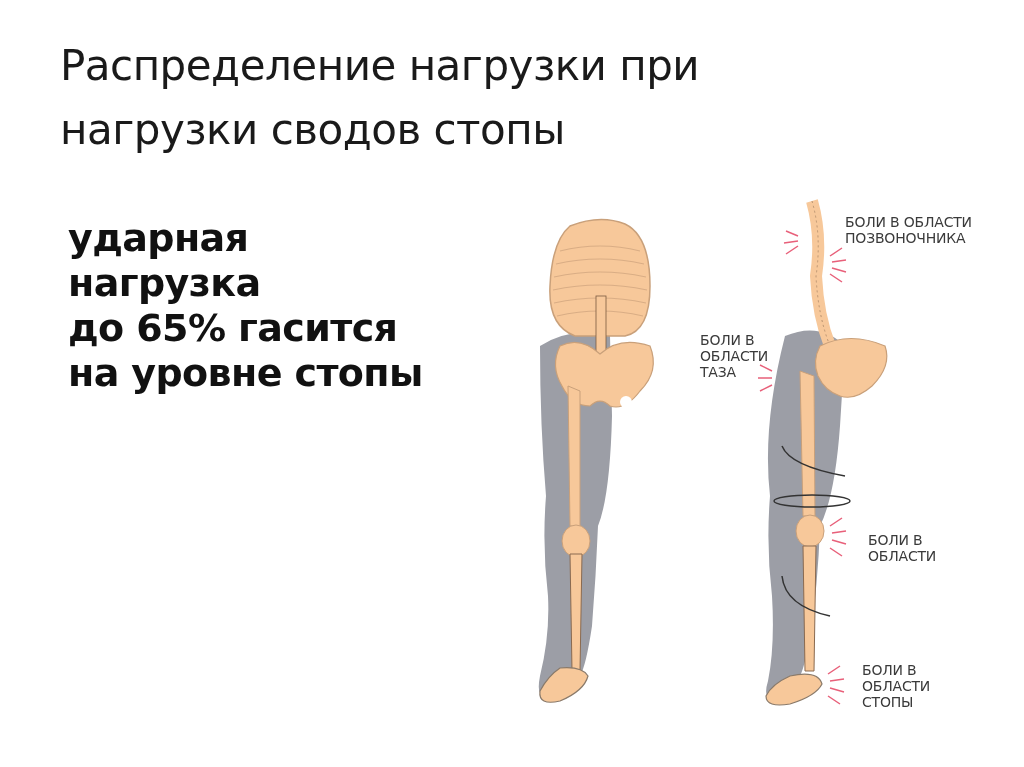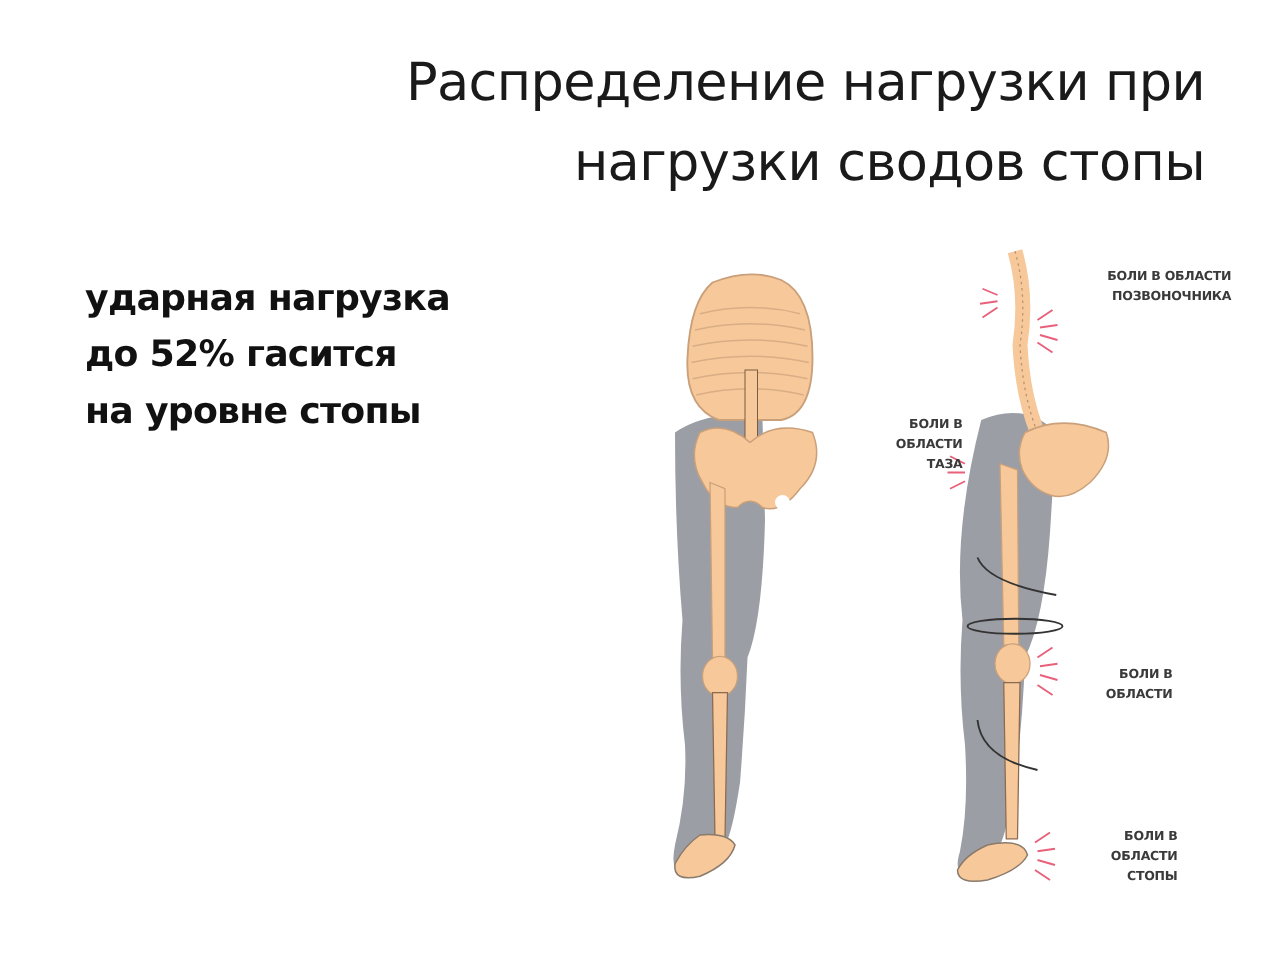--- a/index.html
+++ b/index.html
@@ -1,50 +1,50 @@
 <!DOCTYPE html>
 <html><head>
   <meta charset="utf-8">
   <style>
     html, body { margin: 0; padding: 0; background: #ffffff; }
     body { width: 1024px; height: 767px; position: relative; overflow: hidden; font-family: "DejaVu Sans", sans-serif; }
     .slide { position: absolute; left: 0; top: 0; width: 1024px; height: 767px; background: #ffffff; }
     .title {
       position: absolute; left: 60px; top: 34px; width: 904px;
-      text-align: right; color: #1a1a1a;
+      text-align: left; color: #1a1a1a;
       font-family: "DejaVu Sans", sans-serif; font-size: 42px; line-height: 64px;
       letter-spacing: -0.5px;
     }
     .title span { display: block; }
     .body-text {
       position: absolute; left: 68px; top: 216px; width: 380px;
       color: #111111; font-family: "DejaVu Sans", sans-serif;
-      font-weight: bold; font-size: 29px; line-height: 45px; letter-spacing: -0.6px;
+      font-weight: bold; font-size: 38px; line-height: 45px; letter-spacing: -0.6px;
     }
     .body-text span { display: block; }
     .figure { position: absolute; left: 500px; top: 196px; width: 520px; height: 560px; }
     .label {
       position: absolute; color: #3a3a3a; font-family: "DejaVu Sans", sans-serif;
-      font-weight: bold; font-size: 10px; line-height: 16px; text-align: right; letter-spacing: -0.2px;
+      font-weight: normal; font-size: 14px; line-height: 16px; text-align: left; letter-spacing: -0.2px;
     }
     .label span { display: block; }
     svg { position: absolute; left: 0; top: 0; }
   </style>
 </head>
 <body>
 
 <div class="slide">
   <div class="title">
     <span>Распределение нагрузки при</span>
     <span>нагрузки сводов стопы</span>
   </div>
 
   <div class="body-text">
     <span>ударная нагрузка</span>
-    <span>до 52% гасится</span>
+    <span>до 65% гасится</span>
     <span>на уровне стопы</span>
   </div>
 
   <div class="figure">
     <svg width="520" height="560" viewBox="0 0 520 560">
 
       <g>
 
         <path d="M40 150 Q70 130 110 140 L112 220 Q110 300 98 330 Q96 380 92 430 Q86 470 80 480 L50 500 Q35 505 40 480 Q50 440 48 400 Q42 350 46 300 Q40 230 40 150 Z" fill="#9c9ea6"></path>
 

